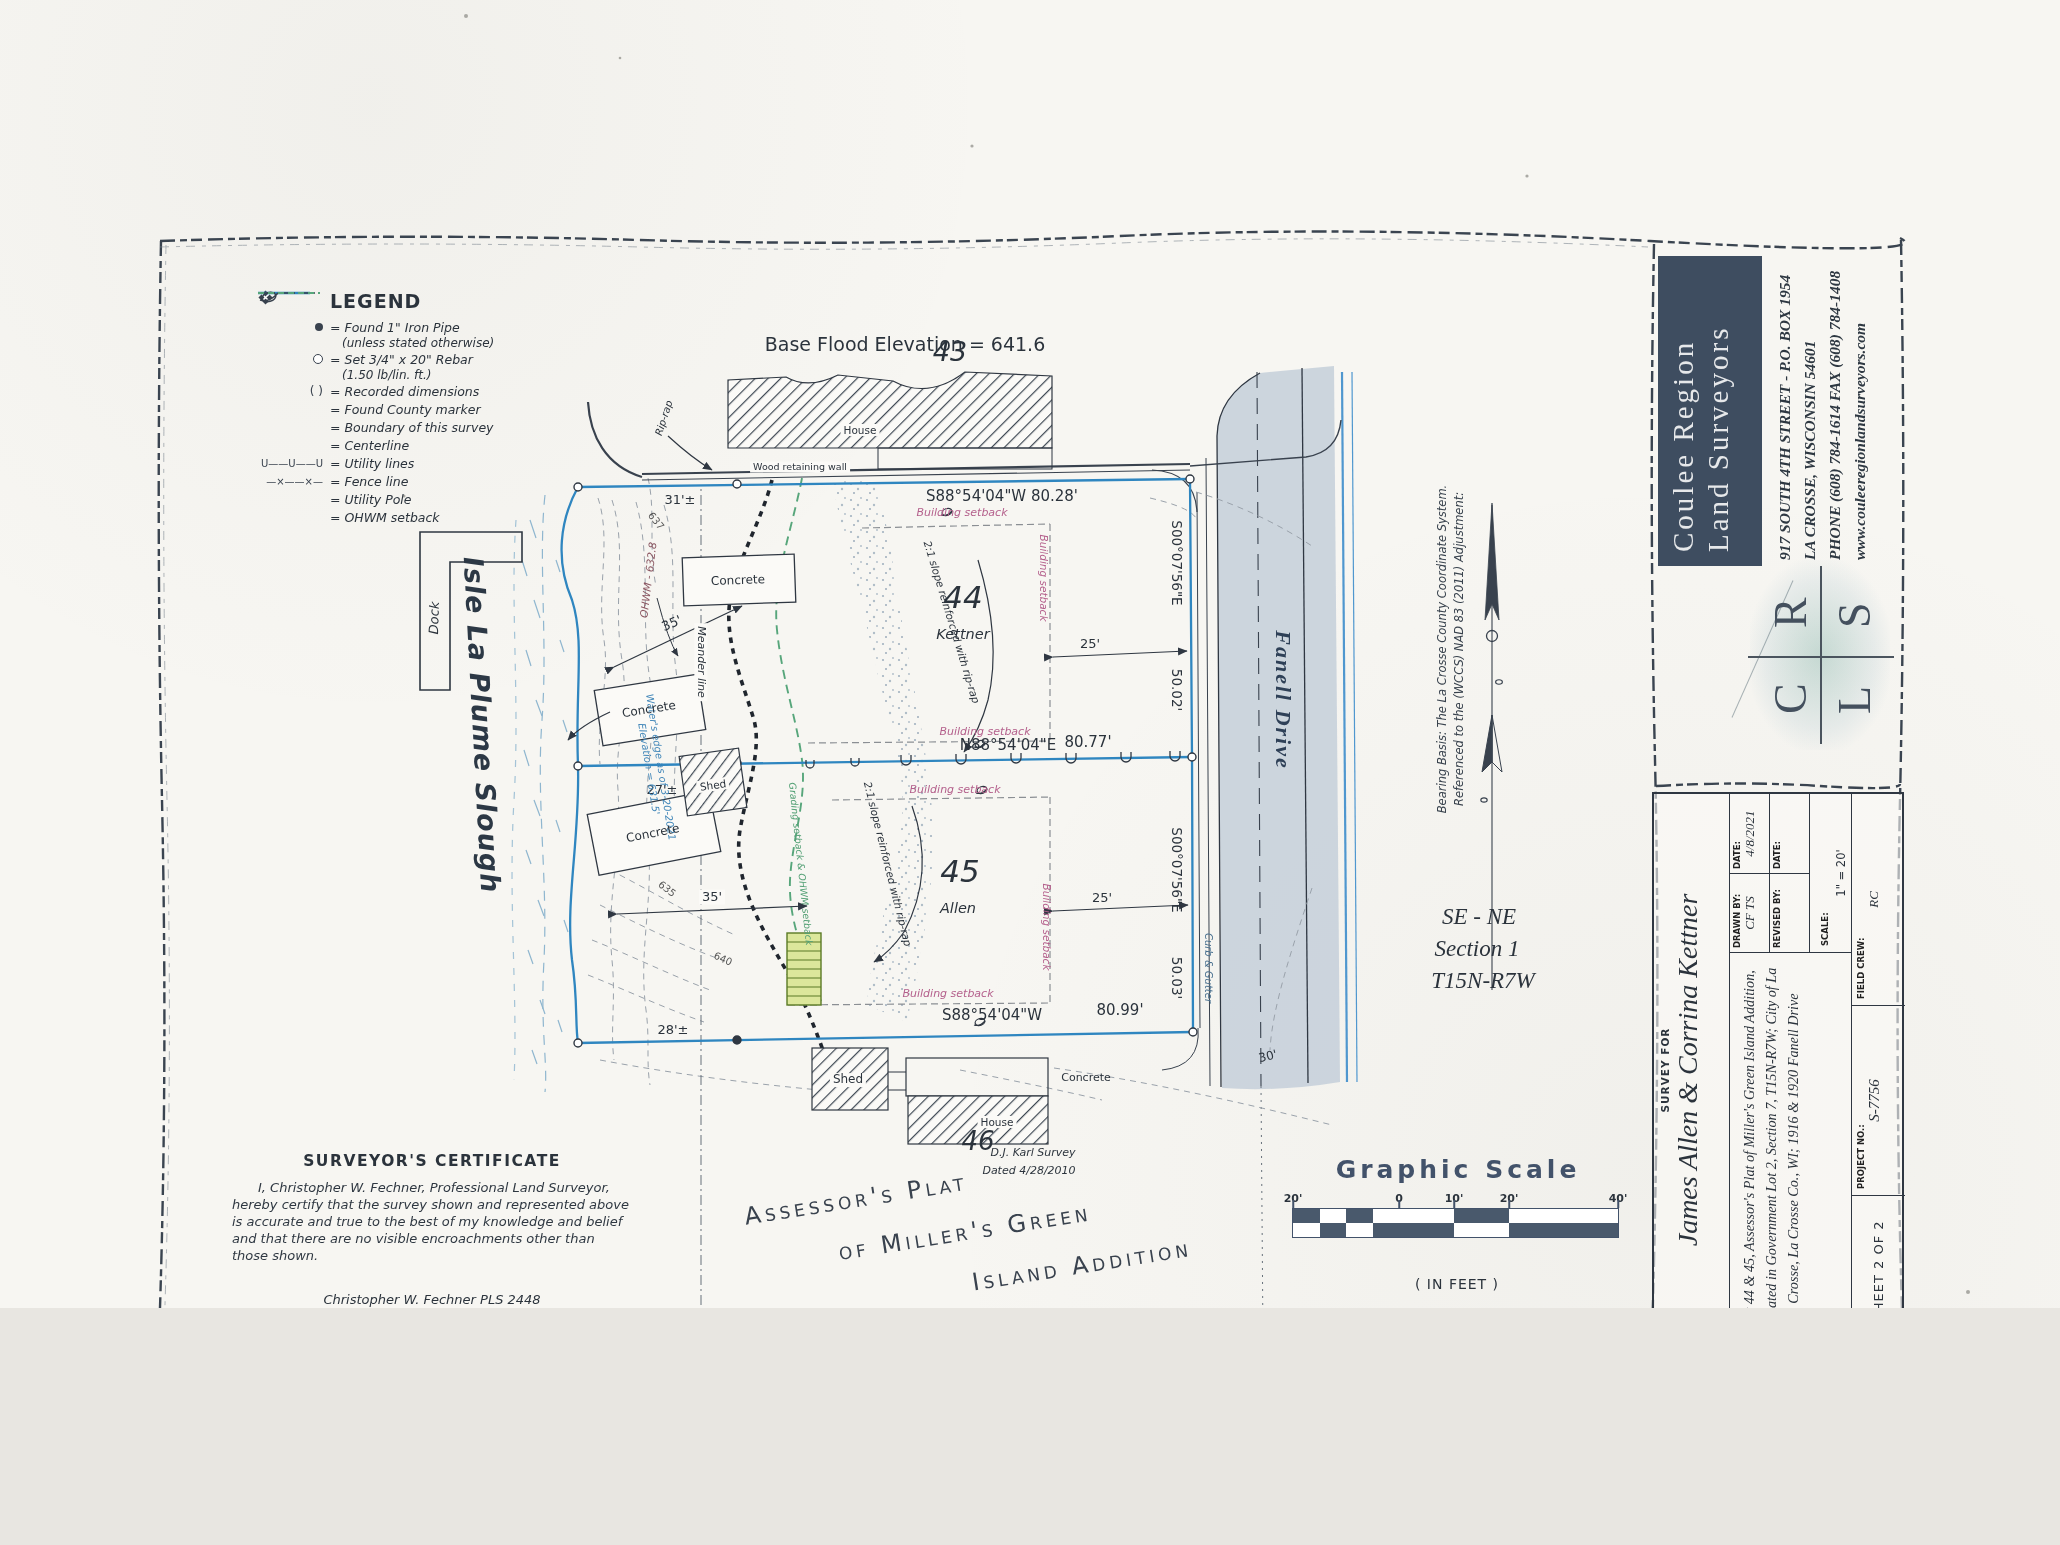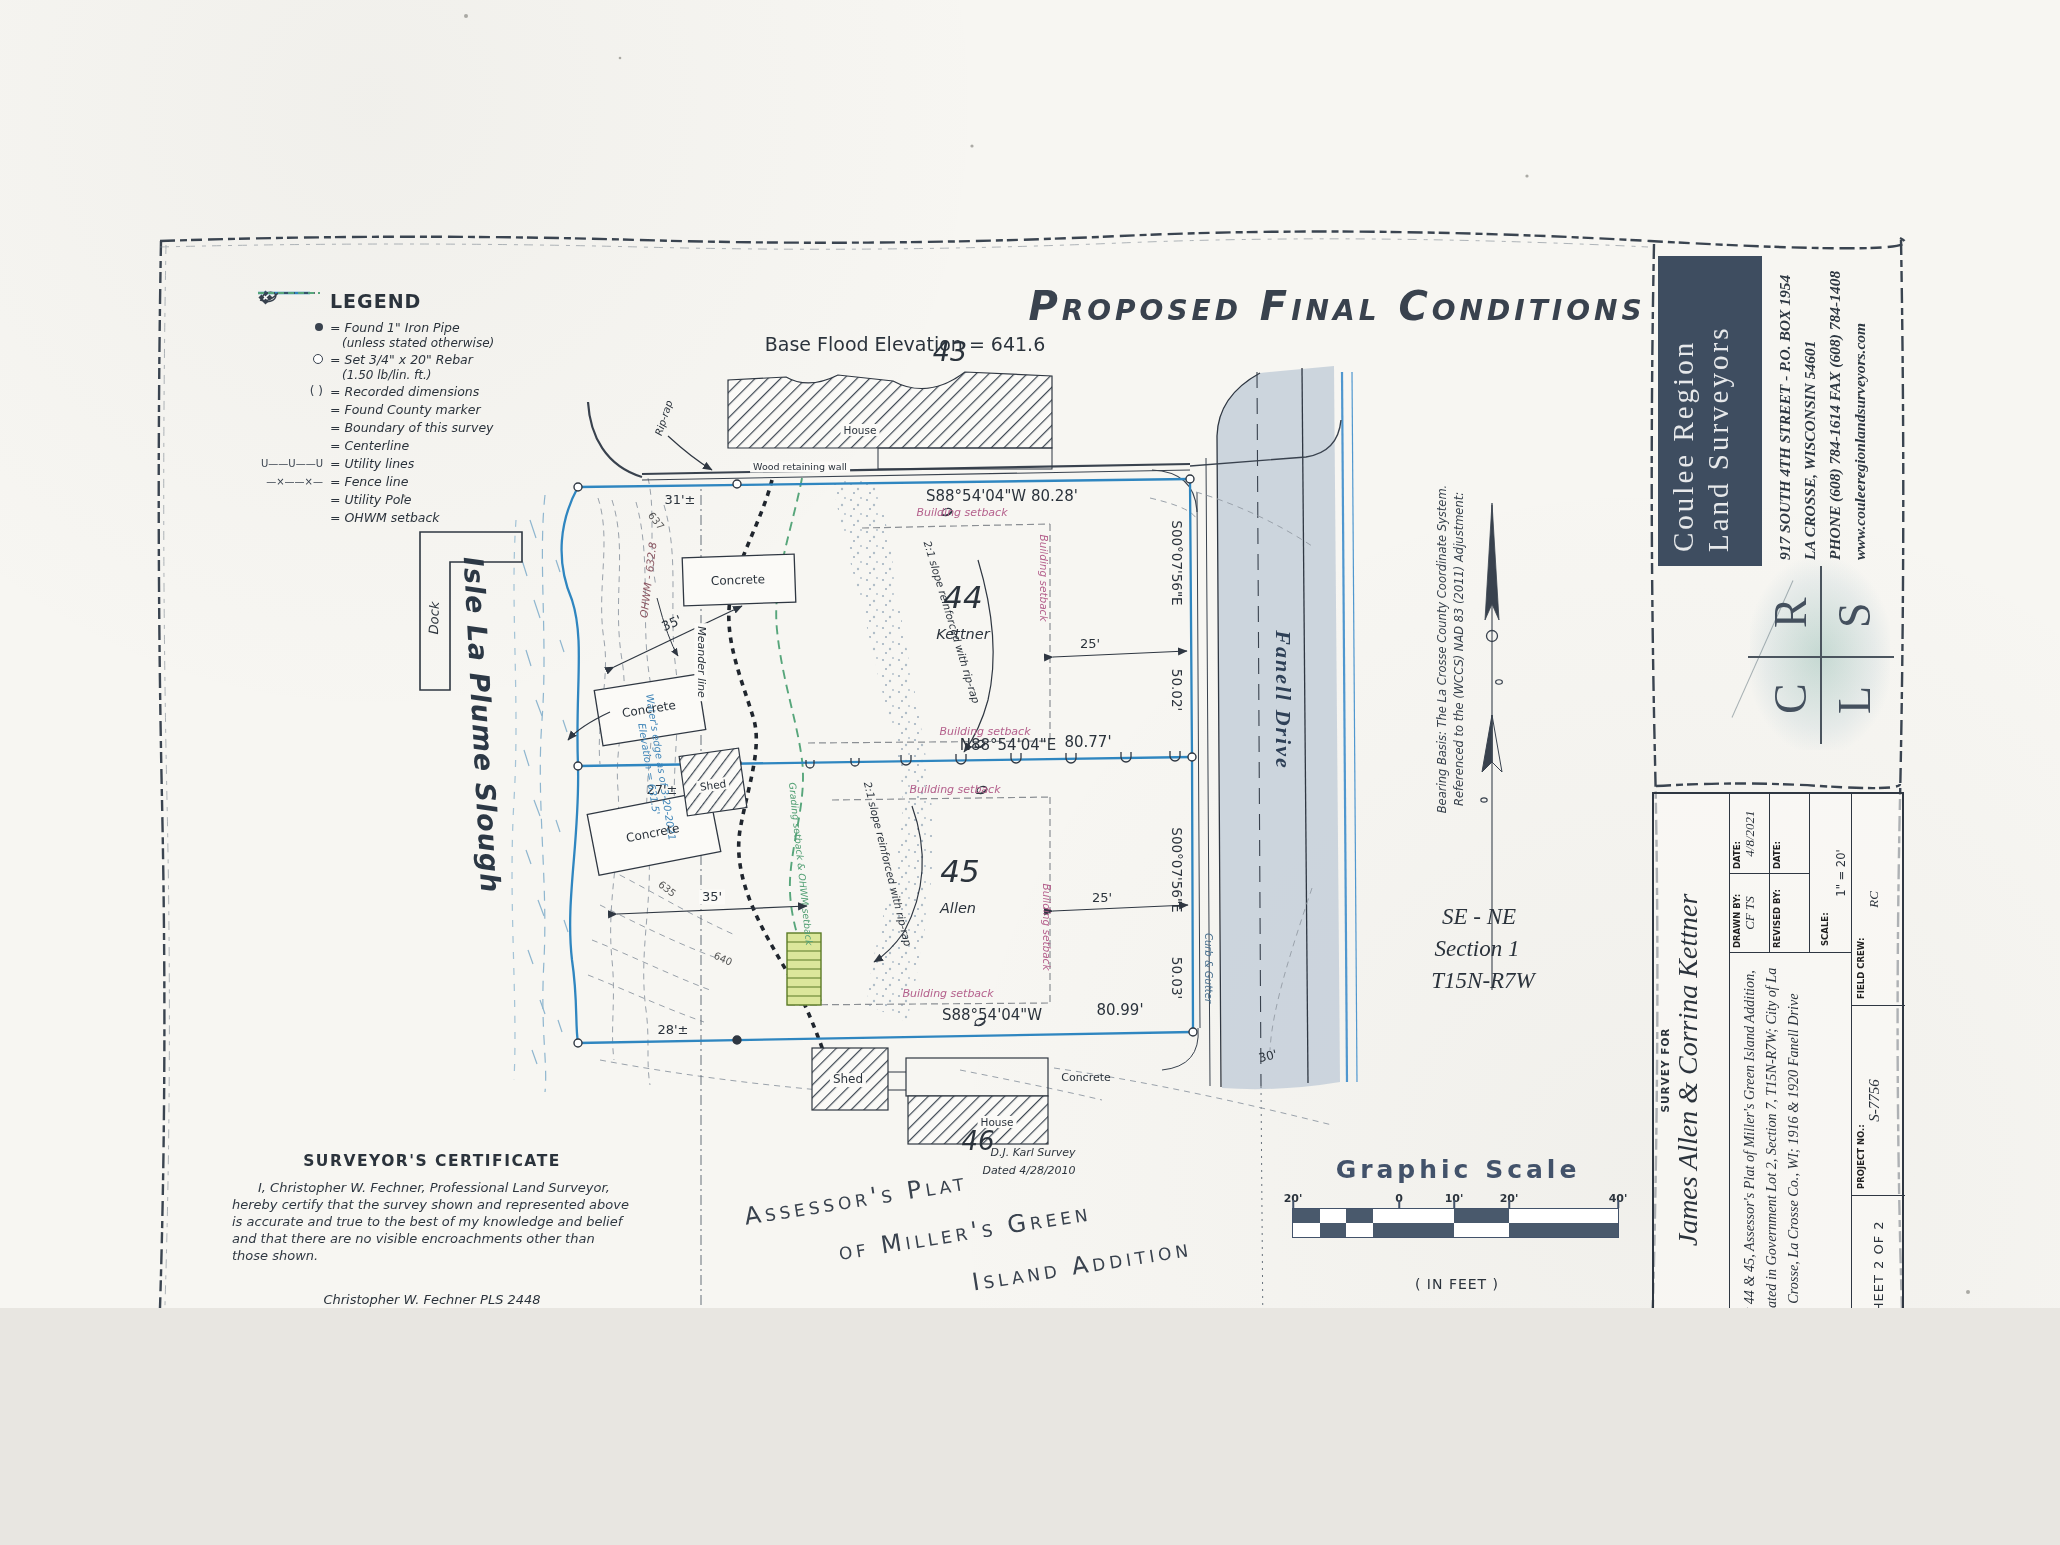--- a/index.html
+++ b/index.html
@@ -333,21 +333,20 @@
     <div class="lrow">
       <span class="lsym">
           <svg width="62" height="6">
             <line x1="0" y1="3" x2="62" y2="3" stroke="#57a67b" stroke-width="2.2" stroke-dasharray="6 4"></line>
           </svg>
         </span>
       <span class="ltxt">= OHWM setback</span>
       </div>
   </div>
 
-  <div class="lbl sc it" style="left:1337px;top:306px;font-size:40px;font-weight:600;letter-spacing:4px;color:#39424e;">Proposed Final Conditions</div>
   <div class="lbl" style="left:905px;top:345px;font-size:19px;">Base Flood Elevation = 641.6</div>
 
   <div class="lbl it" style="left:950px;top:352px;font-size:27px;">43</div>
   <div class="lbl chip" style="left:860px;top:430px;font-size:10.5px;">House</div>
   <div class="lbl chip" style="left:800px;top:467px;font-size:9.5px;">Wood retaining wall</div>
 
   <div class="lbl" style="left:1002px;top:497px;font-size:15px;">S88°54'04"W  80.28'</div>
   <div class="lbl" style="left:680px;top:500px;font-size:13px;">31'±</div>
 
   <div class="lbl it mag" style="left:962px;top:513px;font-size:11px;">Building setback</div>

